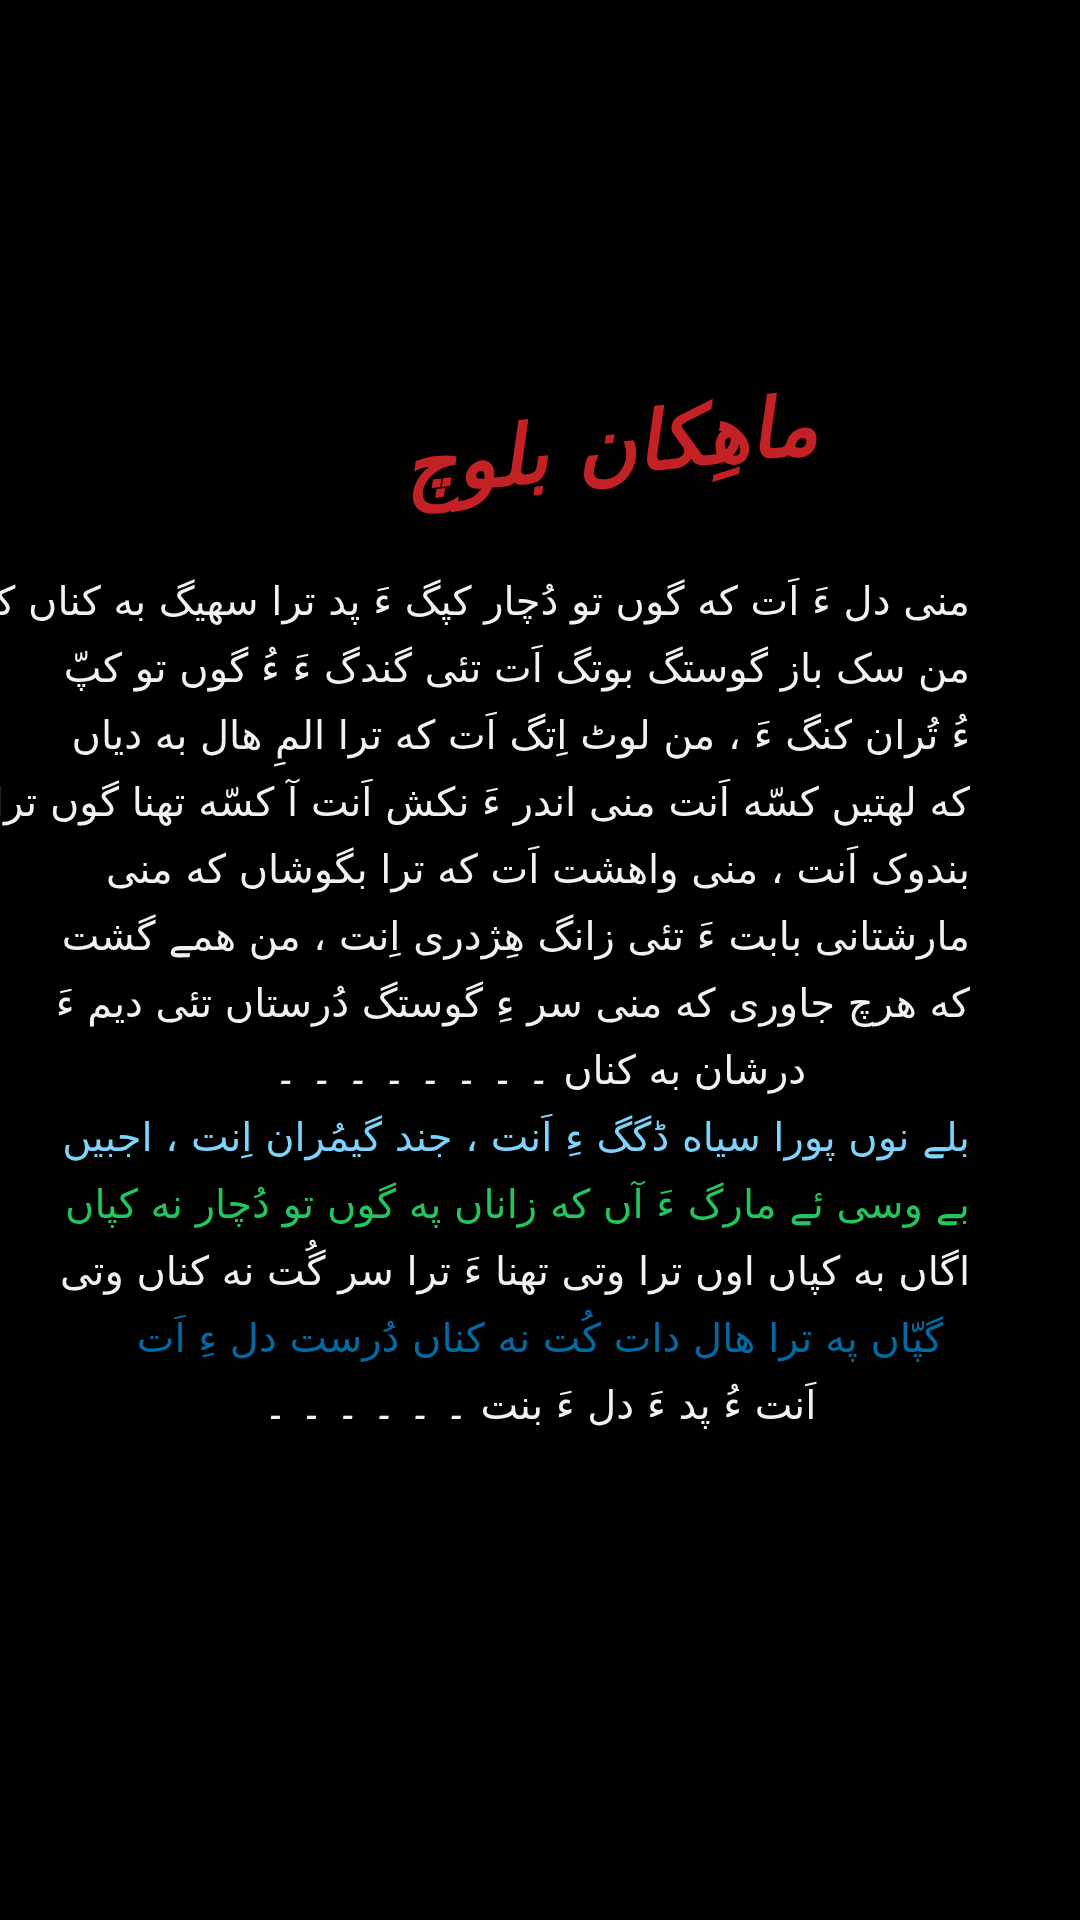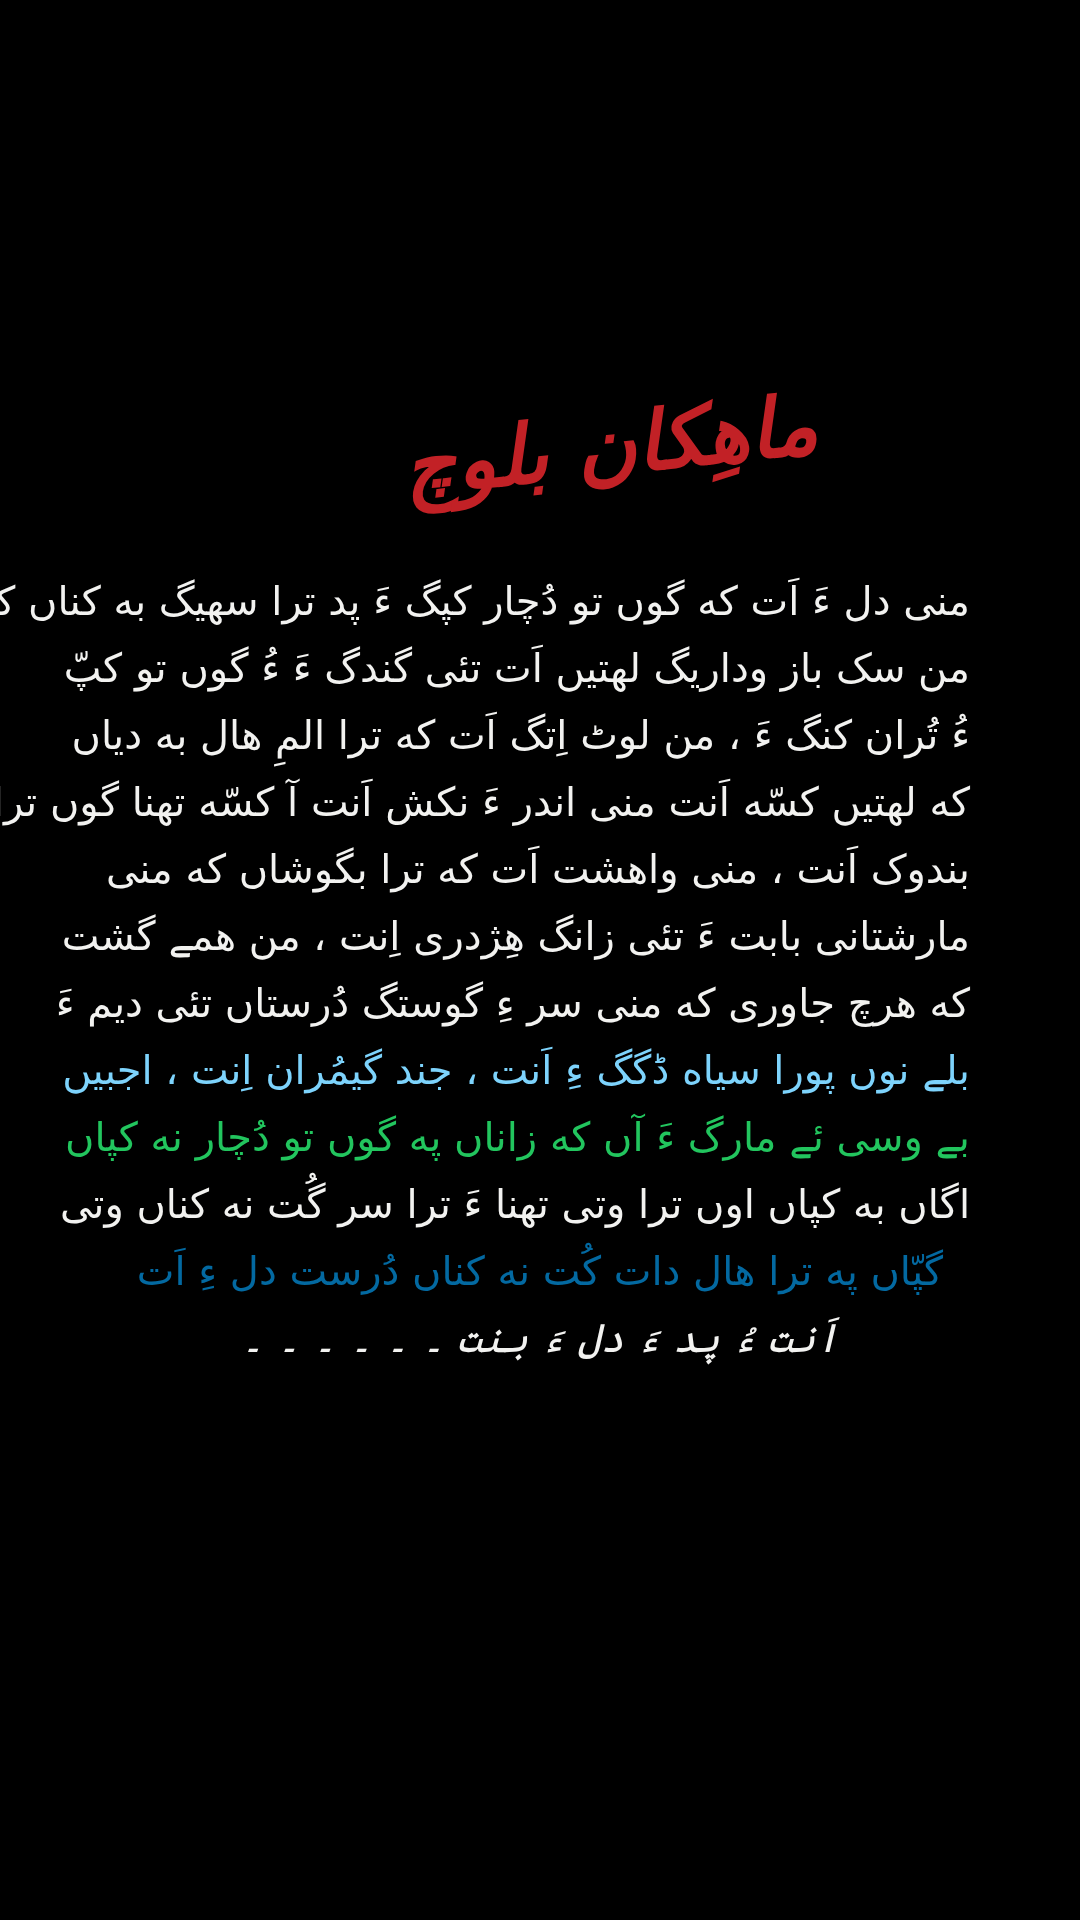--- a/index.html
+++ b/index.html
@@ -48,26 +48,27 @@
 </style>
 </head>
 <body>
 
 <div class="canvas" style="background: rgb(0, 0, 0);">
 
   <div class="title" style="color: rgb(194, 33, 38);">ماھِکان بلوچ</div>
 
   <div class="poem">
     <div class="line" style="color: rgb(242, 242, 240);">منی دل ءَ اَت که گوں تو دُچار کپگ ءَ پد ترا سهیگ به کناں که</div>
-    <div class="line" style="color: rgb(242, 242, 240);">من سک باز وداریگ لهتیں اَت تئی گندگ ءَ ءُ گوں تو کپّ</div>
+    <div class="line" style="color: rgb(242, 242, 240);">من سک باز گوستگ بوتگ اَت تئی گندگ ءَ ءُ گوں تو کپّ</div>
     <div class="line" style="color: rgb(242, 242, 240); margin-left: 24px;">ءُ تُران کنگ ءَ ، من لوٹ اِتگ اَت که ترا المِ هال به دیاں</div>
     <div class="line" style="color: rgb(242, 242, 240);">که لهتیں کسّه اَنت منی اندر ءَ نکش اَنت آ کسّه تهنا گوں ترا</div>
     <div class="line" style="color: rgb(242, 242, 240); text-align: right;">بندوک اَنت ، منی واهشت اَت که ترا بگوشاں که منی</div>
     <div class="line" style="color: rgb(242, 242, 240);">مارشتانی بابت ءَ تئی زانگ هِژدری اِنت ، من همے گشت</div>
     <div class="line" style="color: rgb(242, 242, 240);">که هرچ جاوری که منی سر ءِ گوستگ دُرستاں تئی دیم ءَ</div>
+    <div class="line" style="color: rgb(242, 242, 240);">درشان به کناں ۔ ۔ ۔ ۔ ۔ ۔ ۔ ۔</div>
     <div class="line" style="color: #7dd3fc;">بلے نوں پورا سیاه ڈگگ ءِ اَنت ، جند گیمُران اِنت ، اجبیں</div>
     <div class="line" style="color: #22c55e;">بے وسی ئے مارگ ءَ آں که زاناں په گوں تو دُچار نه کپاں</div>
     <div class="line" style="color: rgb(242, 242, 240);">اگاں به کپاں اوں ترا وتی تهنا ءَ ترا سر گُت نه کناں وتی</div>
     <div class="line" style="color: #0369a1;">گپّاں په ترا هال دات کُت نه کناں دُرست دل ءِ اَت</div>
-    <div class="line" style="color: rgb(242, 242, 240); font-style: italic;">اَنت ءُ پد ءَ دل ءَ بنت ۔ ۔ ۔ ۔ ۔ ۔</div>
+    <div class="line" style="color: rgb(242, 242, 240);">اَنت ءُ پد ءَ دل ءَ بنت ۔ ۔ ۔ ۔ ۔ ۔</div>
   </div>
 
 </div>
 
 </body></html>

